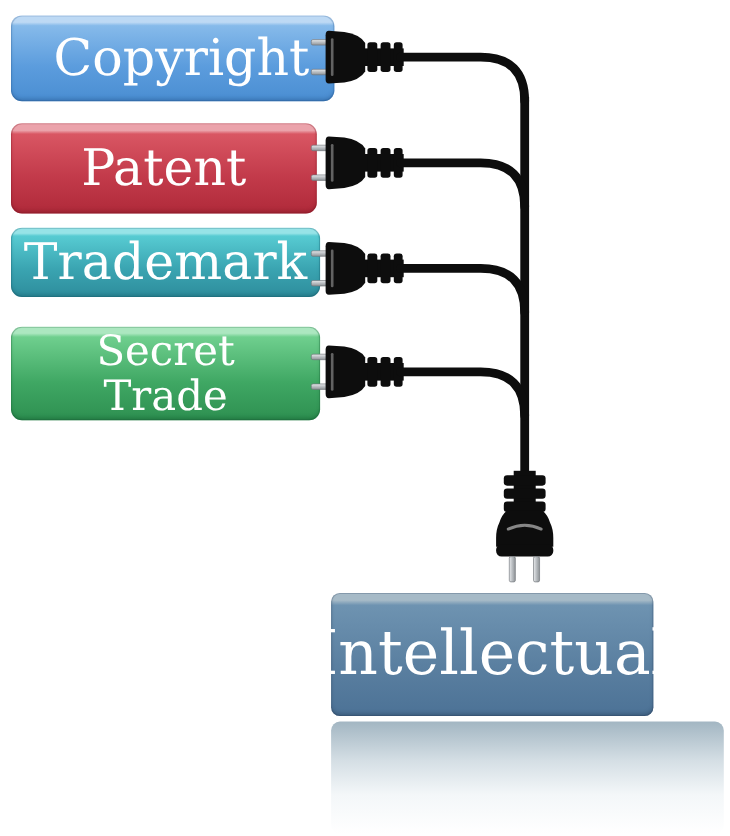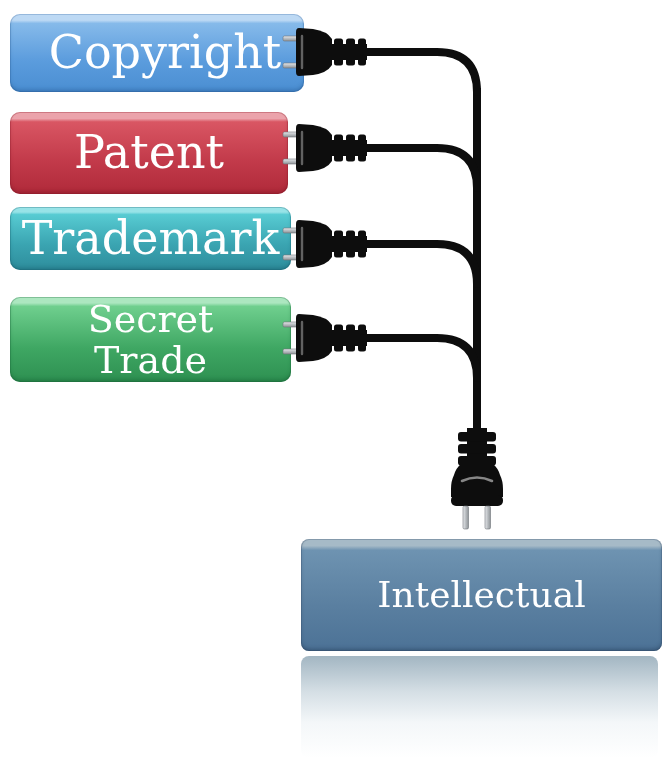--- a/index.html
+++ b/index.html
@@ -33,21 +33,21 @@
     box-shadow:inset 0 -3px 4px -1px rgba(15,80,95,.4), inset 0 0 0 1px rgba(25,100,115,.3);
   }
   
   .box-trade-secret{
     left:10px;top:297px;width:281px;height:85px;font-size:38px;line-height:1.06;
     background:linear-gradient(180deg,#ace7c0 0%,#ace7c0 7%,#6fcf8e 11%,#3fa763 60%,#2e9051 100%);
     box-shadow:inset 0 -3px 4px -1px rgba(15,85,45,.45), inset 0 0 0 1px rgba(30,105,60,.3);
   }
   
   .box-ip{
-    left:301px;top:539px;width:361px;height:112px;font-size:36px;line-height:1.09;
+    left:301px;top:539px;width:293px;height:112px;font-size:56px;line-height:1.09;
     border-radius:8px;
     background:linear-gradient(180deg,#a6bac7 0%,#a6bac7 6%,#6e93b1 10%,#5a7fa0 60%,#4c7296 100%);
     box-shadow:inset 0 -3px 4px -1px rgba(25,45,70,.4), inset 0 0 0 1px rgba(55,80,110,.3);
   }
   .reflection{
     position:absolute;left:301px;top:656px;width:357px;height:102px;border-radius:8px;
     background:linear-gradient(180deg,
       rgba(150,172,186,0.88) 0%,
       rgba(178,196,207,0.55) 35%,
       rgba(214,226,233,0.28) 65%,

